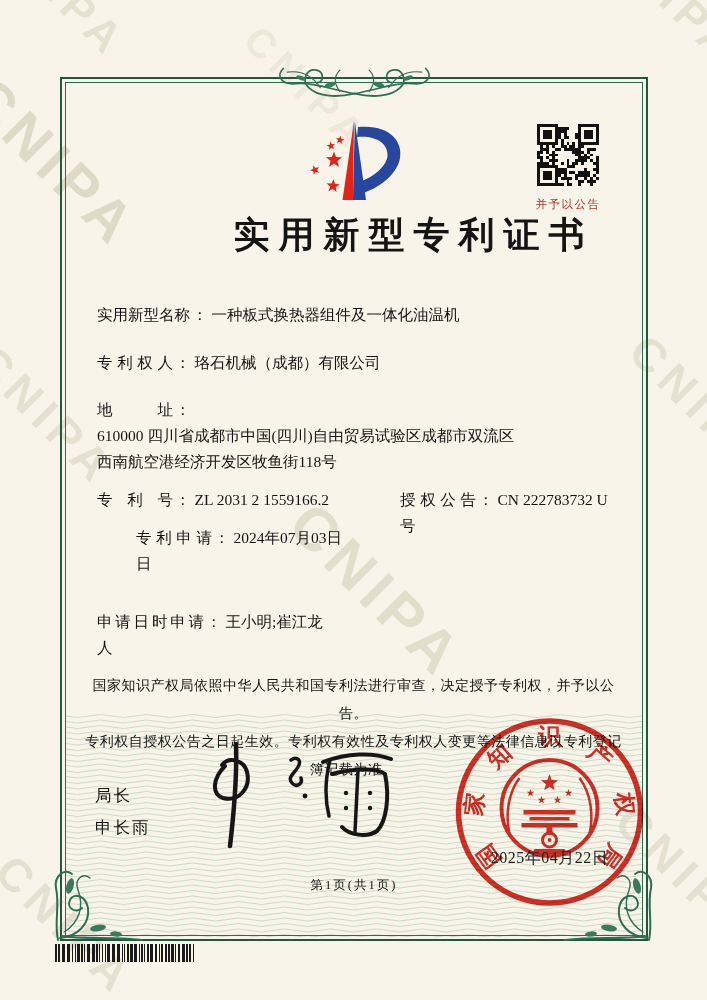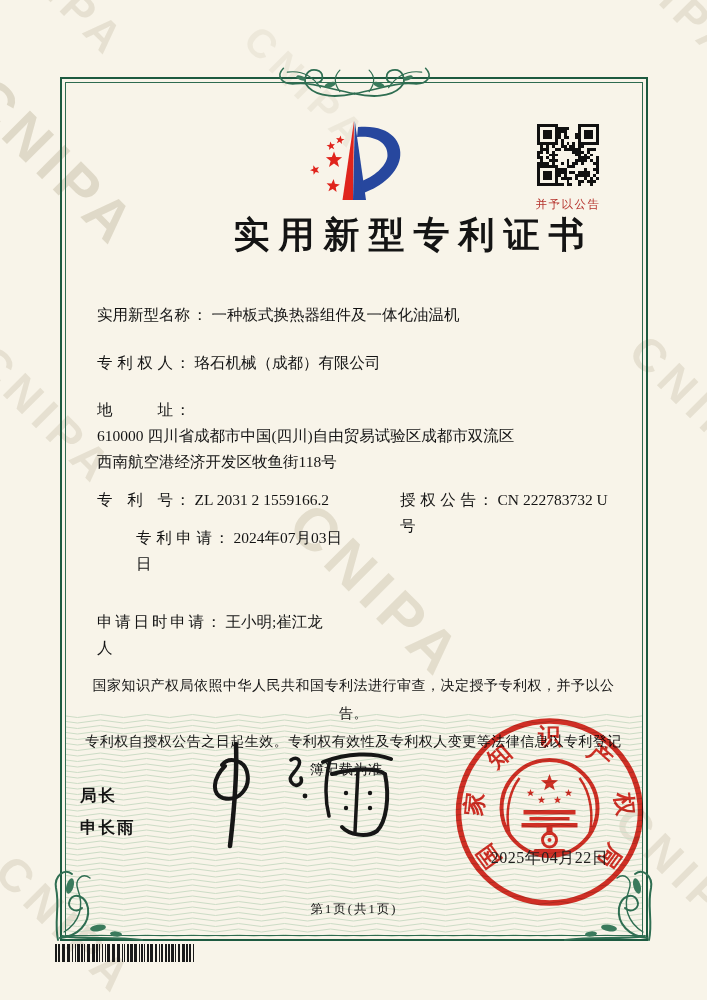--- a/index.html
+++ b/index.html
@@ -38,27 +38,27 @@
   .colon{display:inline-block;margin:0 4px 0 2px;vertical-align:top;}
   .fvalue{display:inline-block;vertical-align:top;}
   .r1{top:302px;} .r2{top:350px;} .r3{top:397px;} .r4{top:451px;}
   .r5{top:487px;} .r6{top:525px;margin-left:39px;} .r7{top:567px;} .r8{top:609px;}
   .r3 .fvalue{width:424px;}
   .pair-right{position:absolute;left:303px;top:0;}
   
   .statement{position:absolute;left:80px;top:672px;width:547px;text-align:center;
              font-size:14px;line-height:28px;letter-spacing:.5px;z-index:3;}
   
-  .signer{position:absolute;left:80px;z-index:3;font-family:"Liberation Sans","DejaVu Sans",sans-serif;
-          font-size:16.5px;font-weight:700;letter-spacing:2px;}
+  .signer{position:absolute;left:95px;z-index:3;font-family:"Liberation Sans","DejaVu Sans",sans-serif;
+          font-size:16.5px;font-weight:400;letter-spacing:2px;}
   .signer-title{top:785px;} .signer-name{top:817px;}
   .signature{position:absolute;left:195px;top:738px;z-index:4;}
   .seal{position:absolute;left:452px;top:716px;z-index:5;mix-blend-mode:multiply;opacity:.95;}
   
-  .page-number{position:absolute;left:60px;top:901px;width:588px;text-align:center;
+  .page-number{position:absolute;left:60px;top:877px;width:588px;text-align:center;
                font-size:12.5px;letter-spacing:2px;z-index:3;}
   .barcode{position:absolute;left:55px;top:944px;height:18px;font-size:0;white-space:nowrap;z-index:3;}
   .barcode i{display:inline-block;height:18px;background:#1a1a1a;}
   
   .orn{position:absolute;z-index:3;pointer-events:none;}
   .orn-top{left:262px;top:54px;}
   .orn-bl{left:50px;top:866px;}
   .orn-br{left:557px;top:866px;transform:scaleX(-1);}
 </style>
 </head>

